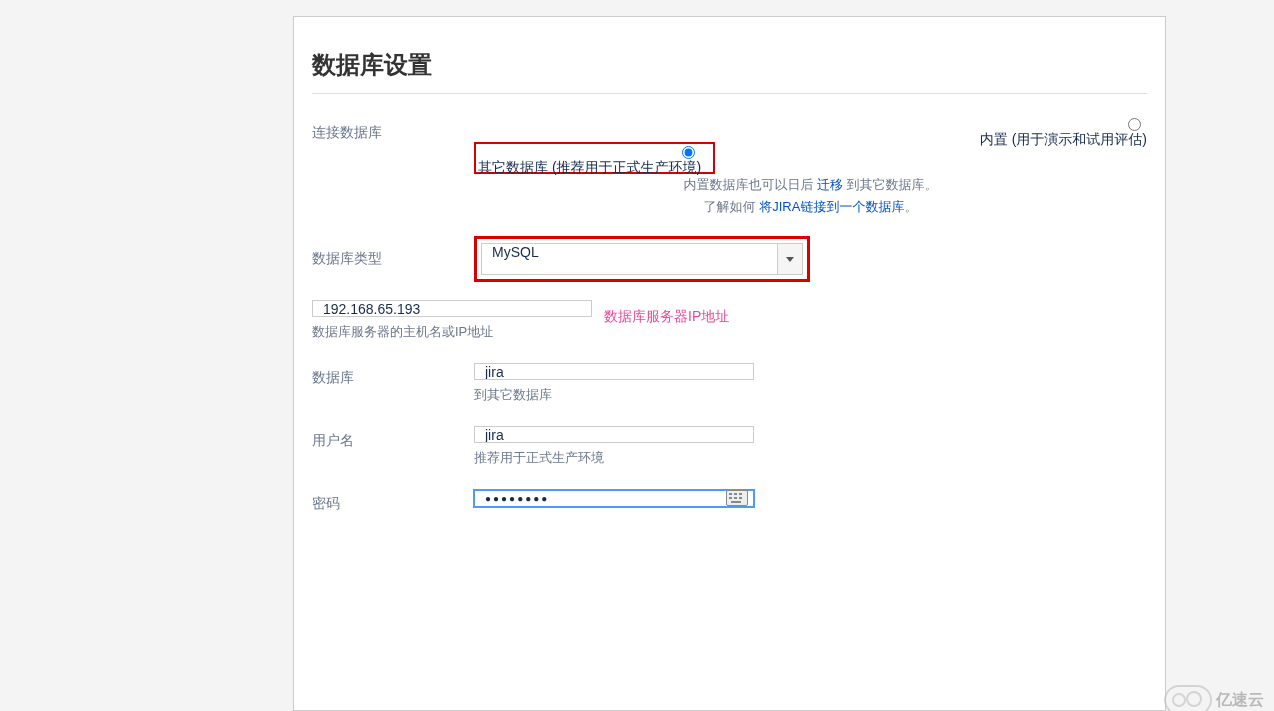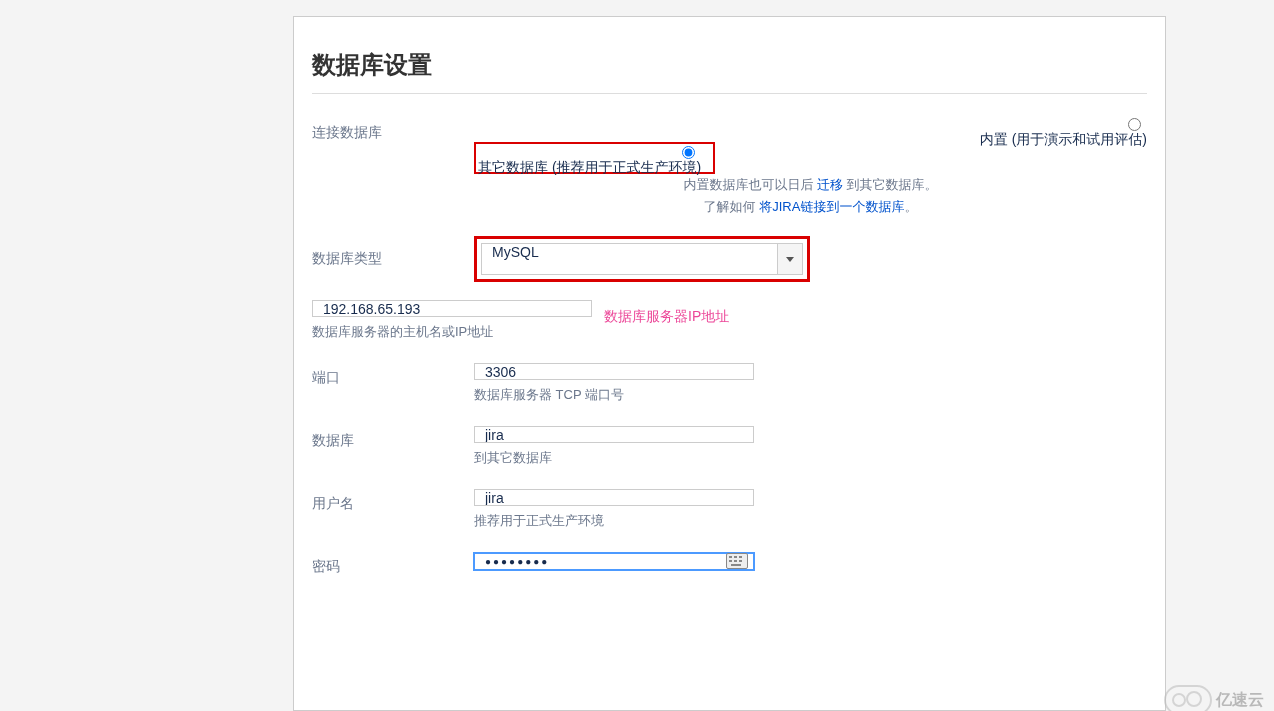--- a/index.html
+++ b/index.html
@@ -247,27 +247,20 @@
   <div style="height:14px"></div>
 
   <div class="form-row">
     <div class="field-col">
       <input class="text-input" value="192.168.65.193" style="">
       <span class="annotation">数据库服务器IP地址</span>
       <div class="input-hint">数据库服务器的主机名或IP地址</div>
     </div>
   </div>
 
-  <div class="form-row">
-    <div class="label-col">端口</div>
-    <div class="field-col">
-      <input class="text-input" value="3306" style="">
-      <div class="input-hint">数据库服务器 TCP 端口号</div>
-    </div>
-  </div>
 
   <div class="form-row">
     <div class="label-col">数据库</div>
     <div class="field-col">
       <input class="text-input" value="jira" style="">
       <div class="input-hint">到其它数据库</div>
     </div>
   </div>
 
   <div class="form-row">

